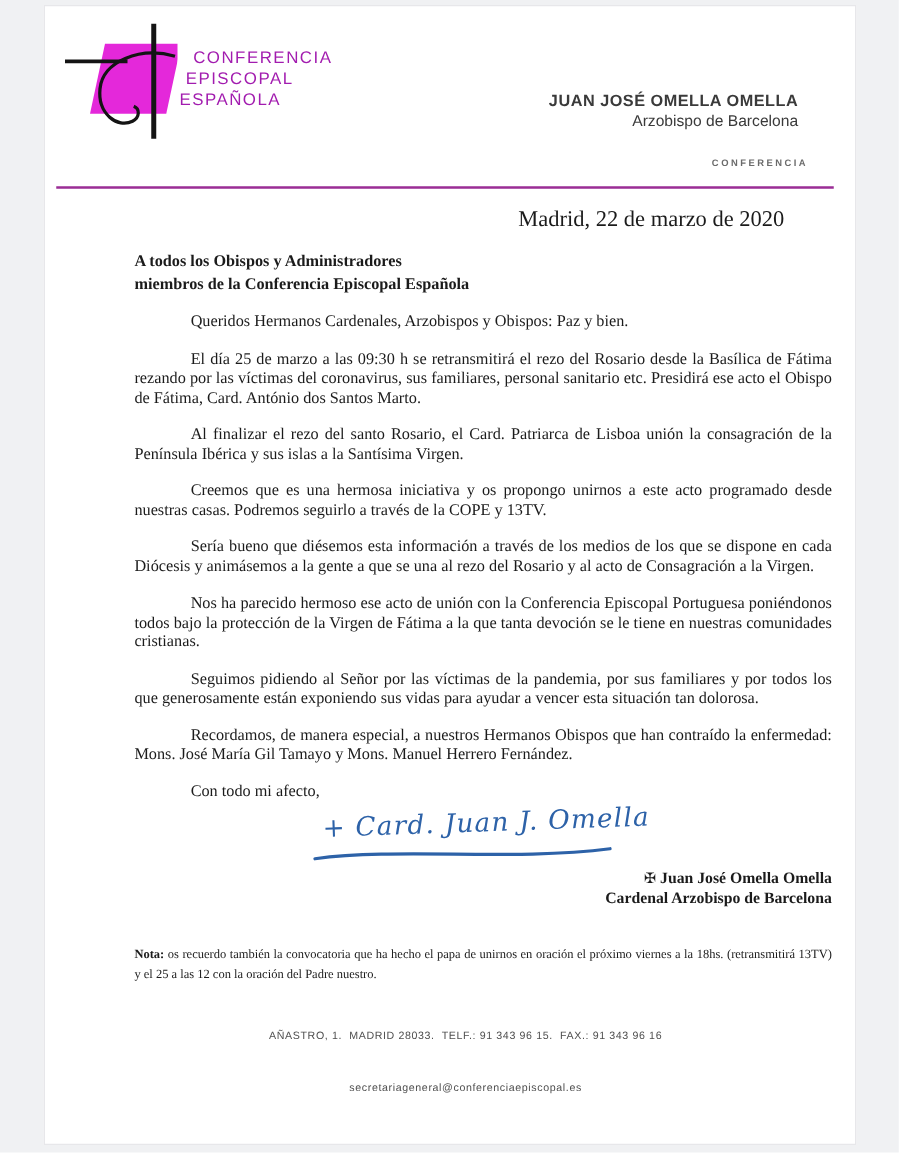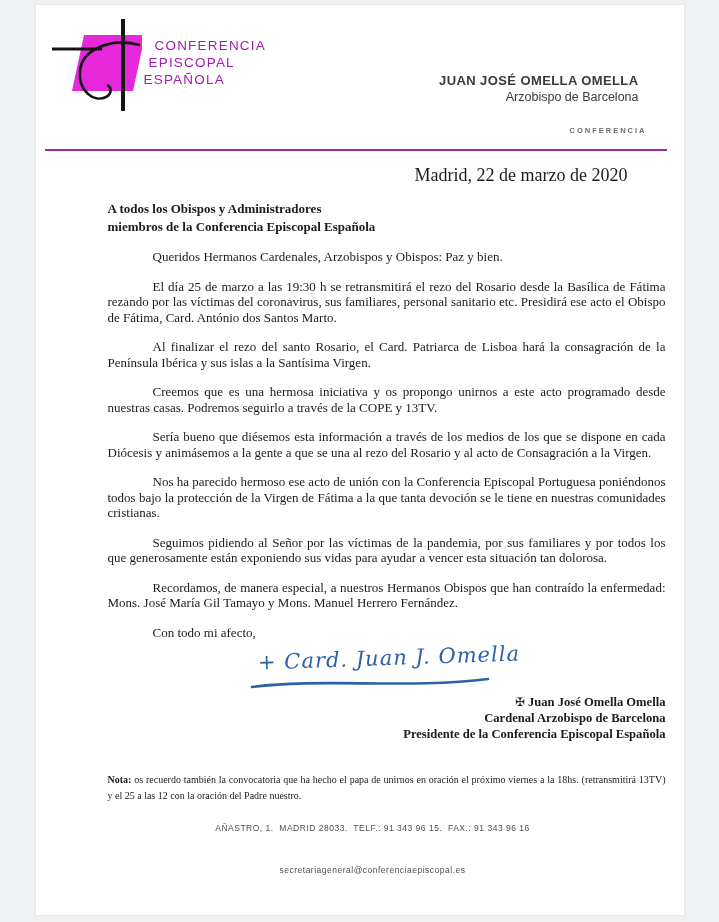--- a/index.html
+++ b/index.html
@@ -150,41 +150,40 @@
 
   <div class="date-line">Madrid, 22 de marzo de 2020</div>
 
   <div class="recipient">
     <div>A todos los Obispos y Administradores</div>
     <div>miembros de la Conferencia Episcopal Española</div>
   </div>
 
   <div class="content">
     <p>Queridos Hermanos Cardenales, Arzobispos y Obispos: Paz y bien.</p>
-    <p>El día 25 de marzo a las 19:30 h se retransmitirá el rezo del Rosario desde la Basílica de Fátima rezando por las víctimas del coronavirus, sus familiares, personal sanitario etc. Presidirá ese acto el Obispo de Fátima, Card. António dos Santos Marto.</p>
-    <p>Al finalizar el rezo del santo Rosario, el Card. Patriarca de Lisboa hará la consagración de la Península Ibérica y sus islas a la Santísima Virgen.</p>
+    <p>El día 25 de marzo a las 09:30 h se retransmitirá el rezo del Rosario desde la Basílica de Fátima rezando por las víctimas del coronavirus, sus familiares, personal sanitario etc. Presidirá ese acto el Obispo de Fátima, Card. António dos Santos Marto.</p>
+    <p>Al finalizar el rezo del santo Rosario, el Card. Patriarca de Lisboa unión la consagración de la Península Ibérica y sus islas a la Santísima Virgen.</p>
     <p>Creemos que es una hermosa iniciativa y os propongo unirnos a este acto programado desde nuestras casas. Podremos seguirlo a través de la COPE y 13TV.</p>
     <p>Sería bueno que diésemos esta información a través de los medios de los que se dispone en cada Diócesis y animásemos a la gente a que se una al rezo del Rosario y al acto de Consagración a la Virgen.</p>
     <p>Nos ha parecido hermoso ese acto de unión con la Conferencia Episcopal Portuguesa poniéndonos todos bajo la protección de la Virgen de Fátima a la que tanta devoción se le tiene en nuestras comunidades cristianas.</p>
     <p>Seguimos pidiendo al Señor por las víctimas de la pandemia, por sus familiares y por todos los que generosamente están exponiendo sus vidas para ayudar a vencer esta situación tan dolorosa.</p>
     <p>Recordamos, de manera especial, a nuestros Hermanos Obispos que han contraído la enfermedad: Mons. José María Gil Tamayo y Mons. Manuel Herrero Fernández.</p>
     <p>Con todo mi afecto,</p>
   </div>
 
   <div class="sig-area">
     <span class="sig-hand">+ Card. Juan J. Omella</span>
     <svg class="sig-swoosh" width="240" height="14" viewBox="0 0 240 14" xmlns="http://www.w3.org/2000/svg">
       <path d="M2 11 C 70 2, 160 13, 238 3" fill="none" stroke="#2d62a8" stroke-width="2.6" stroke-linecap="round"></path>
     </svg>
   </div>
 
   <div class="sig-typed">
     <div><span class="cross-glyph">✠</span><span> Juan José Omella Omella</span></div>
     <div>Cardenal Arzobispo de Barcelona</div>
-    <div>Presidente de la Conferencia Episcopal Española</div>
   </div>
 
   <div class="note">
     <b>Nota:</b><span> os recuerdo también la convocatoria que ha hecho el papa de unirnos en oración el próximo viernes a la 18hs. (retransmitirá 13TV) y el 25 a las 12 con la oración del Padre nuestro.</span>
   </div>
 
   <div class="footer">
     <div>AÑASTRO, 1.  MADRID 28033.  TELF.: 91 343 96 15.  FAX.: 91 343 96 16</div>
     <div>secretariageneral@conferenciaepiscopal.es</div>
   </div>

